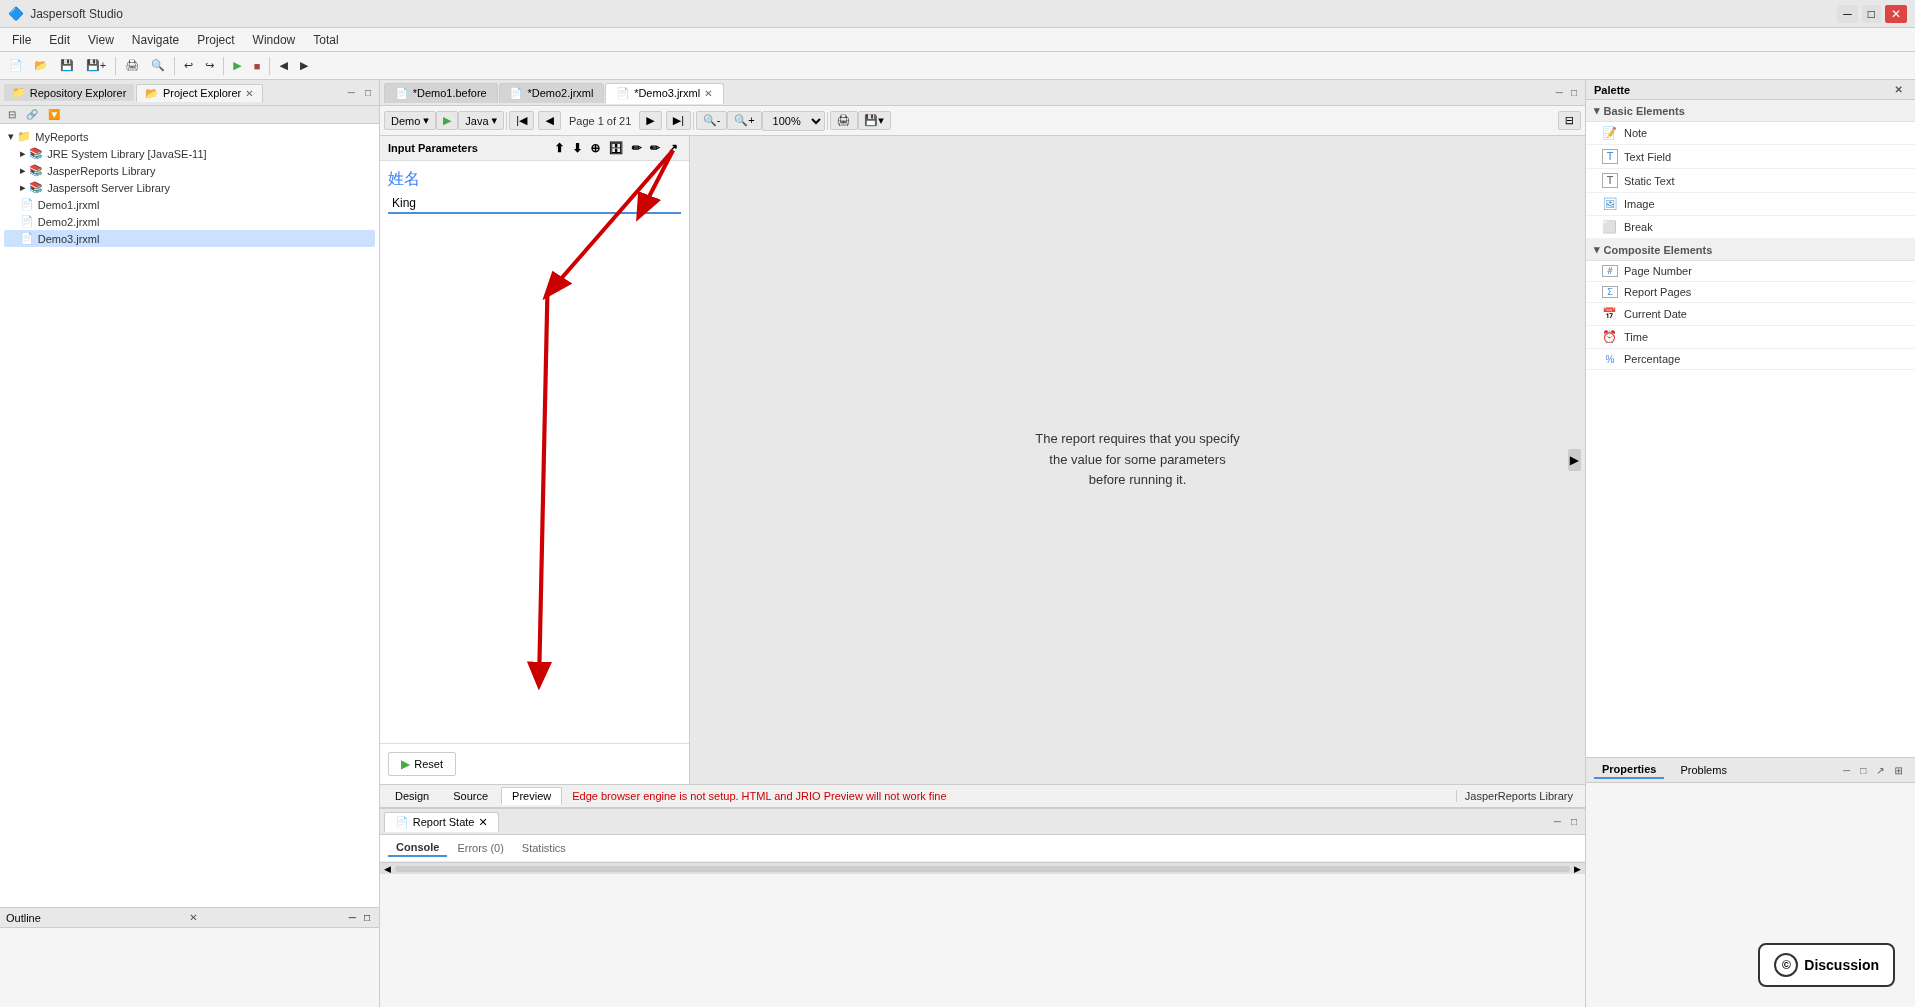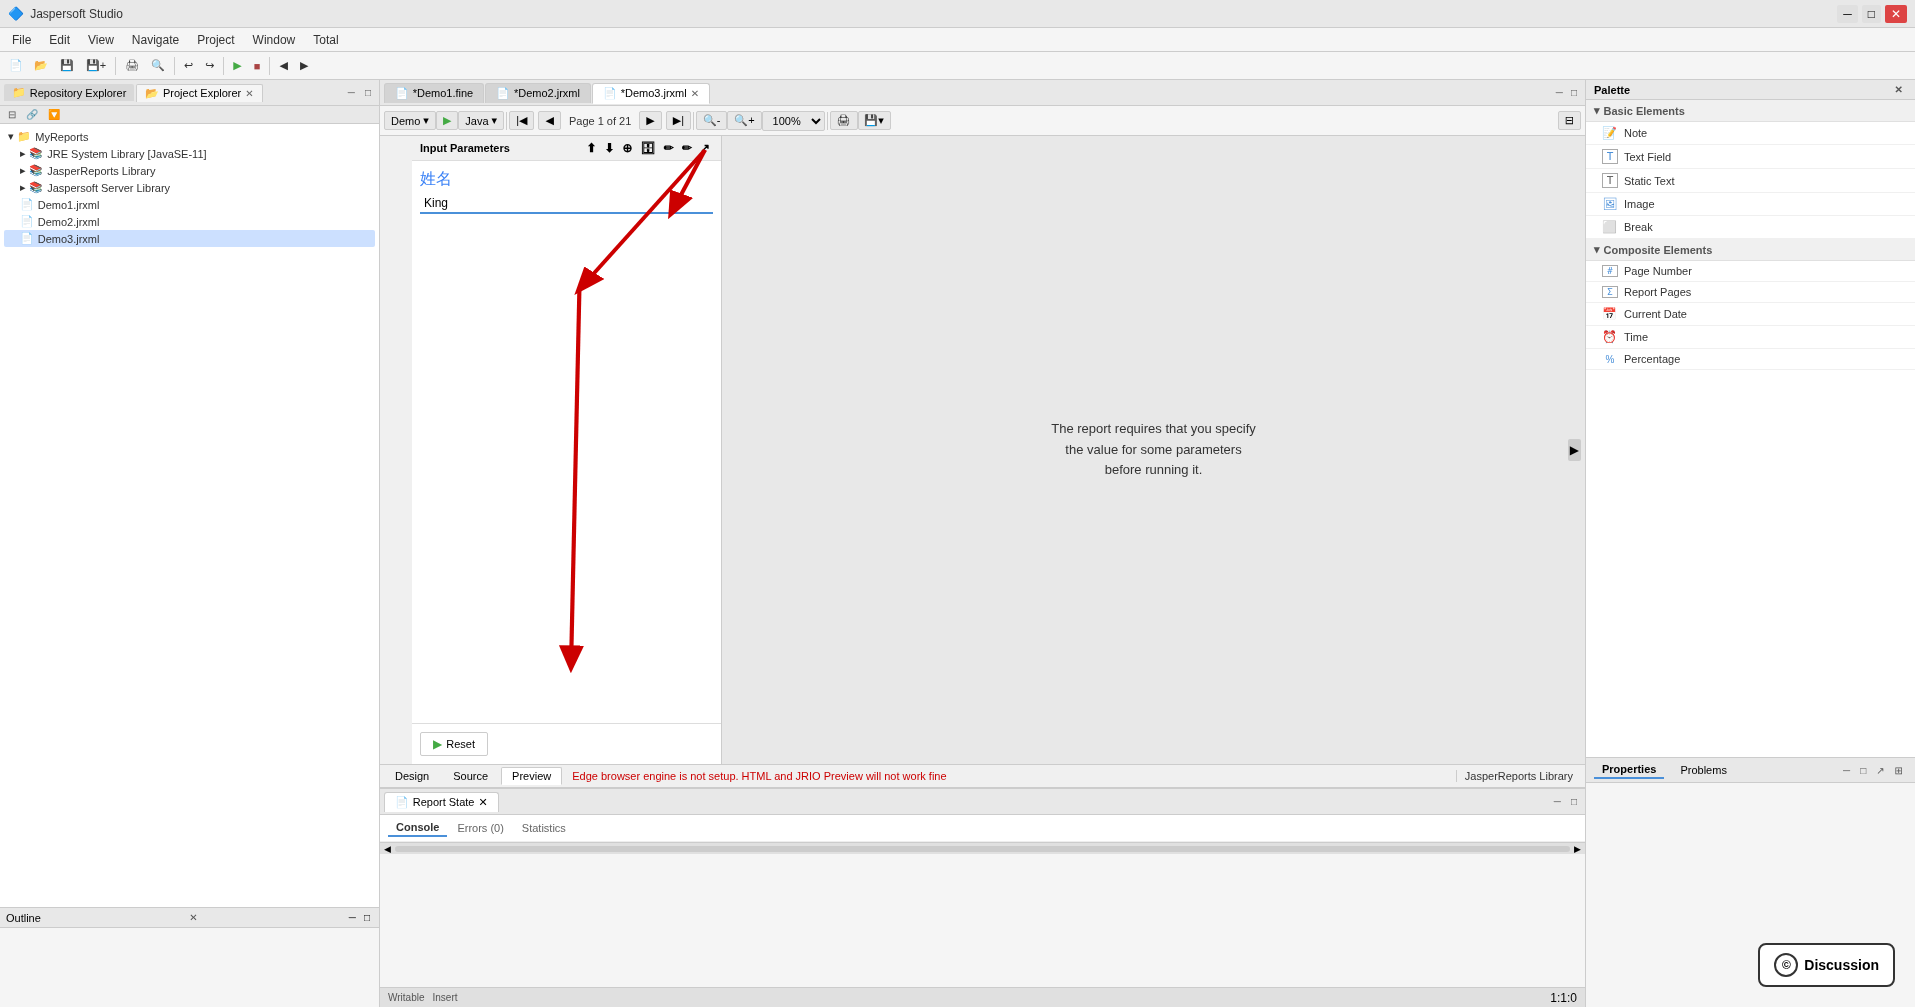--- a/index.html
+++ b/index.html
@@ -607,21 +607,21 @@
     </div>
   </div>
 
   <div style="flex:1; display:flex; flex-direction:column; min-width:0;">
 
     <div id="center-area" style="flex:1; display:flex; flex-direction:column; min-height:0;">
 
       <div id="doc-tabs">
         <div class="doc-tab">
           <span class="tab-icon">📄</span>
-          <span>*Demo1.fine</span>
+          <span>*Demo1.before</span>
         </div>
         <div class="doc-tab">
           <span class="tab-icon">📄</span>
           <span>*Demo2.jrxml</span>
         </div>
         <div class="doc-tab active">
           <span class="tab-icon">📄</span>
           <span>*Demo3.jrxml</span>
           <span class="close-btn">✕</span>
         </div>
@@ -661,21 +661,21 @@
           <option>200%</option>
         </select>
         <div class="toolbar-sep"></div>
         <button class="report-toolbar-btn">🖨</button>
         <button class="report-toolbar-btn">💾▾</button>
         <div style="margin-left:auto;">
           <button class="report-toolbar-btn">⊟</button>
         </div>
       </div>
 
-      <div id="report-content" style="flex:1; display:flex; position:relative; overflow:hidden;margin-left:32px;">
+      <div id="report-content" style="flex:1; display:flex; position:relative; overflow:hidden;">
 
         <div id="input-panel">
           <div id="input-panel-header">
             <span>Input Parameters</span>
             <div id="input-panel-tools">
               <span class="ip-tool">⬆</span>
               <span class="ip-tool">⬇</span>
               <span class="ip-tool">⊕</span>
               <span class="ip-tool">🗄</span>
               <span class="ip-tool">✏</span>
@@ -747,25 +747,20 @@
         <span class="content-tab">Statistics</span>
       </div>
 
       <div style="height:12px; background:#e0e0e0; border-top:1px solid #ccc; display:flex; align-items:center; padding:0 4px;">
         <span style="cursor:pointer; font-size:9px;">◀</span>
         <div style="flex:1; height:6px; background:#ccc; margin:0 4px; border-radius:3px;"></div>
         <span style="cursor:pointer; font-size:9px;">▶</span>
       </div>
     </div>
 
-    <div style="display:flex; align-items:center; background:#e0e0e0; border-top:1px solid #ccc; height:20px; padding:0 8px; gap:8px;">
-      <span style="font-size:10px; color:#555;">Writable</span>
-      <span style="font-size:10px; color:#555;">Insert</span>
-      <span style="margin-left:auto;">1:1:0</span>
-    </div>
   </div>
 
   <div id="right-panel">
     <div id="palette-header">
       <span>Palette</span>
       <span class="mini-btn">✕</span>
     </div>
     <div id="palette-content">
 
       <div class="palette-section-header">

